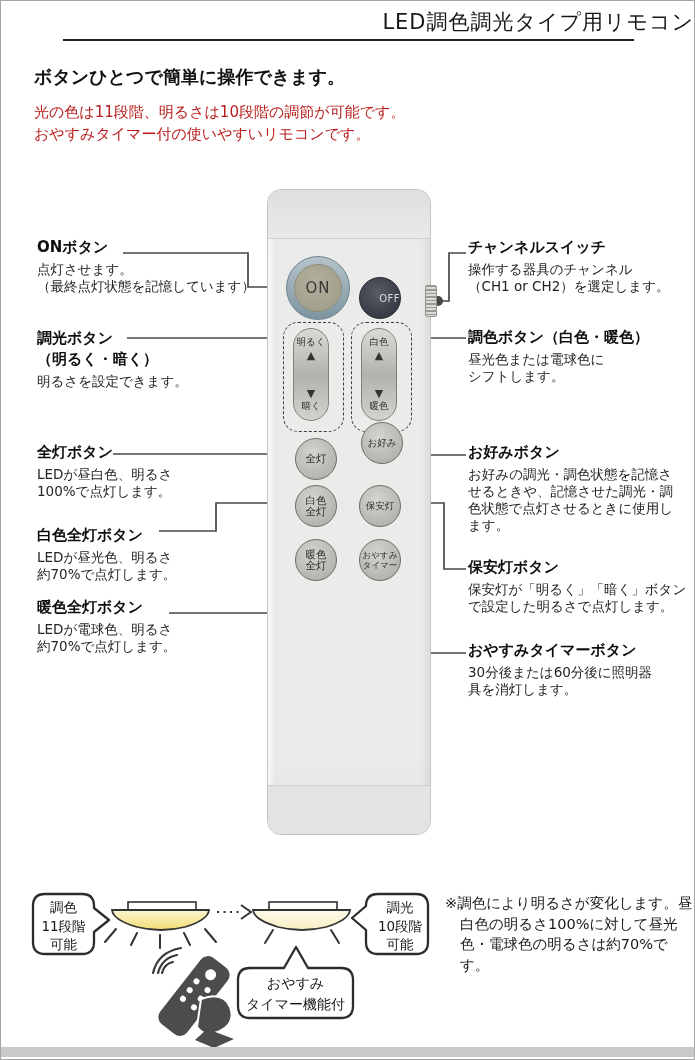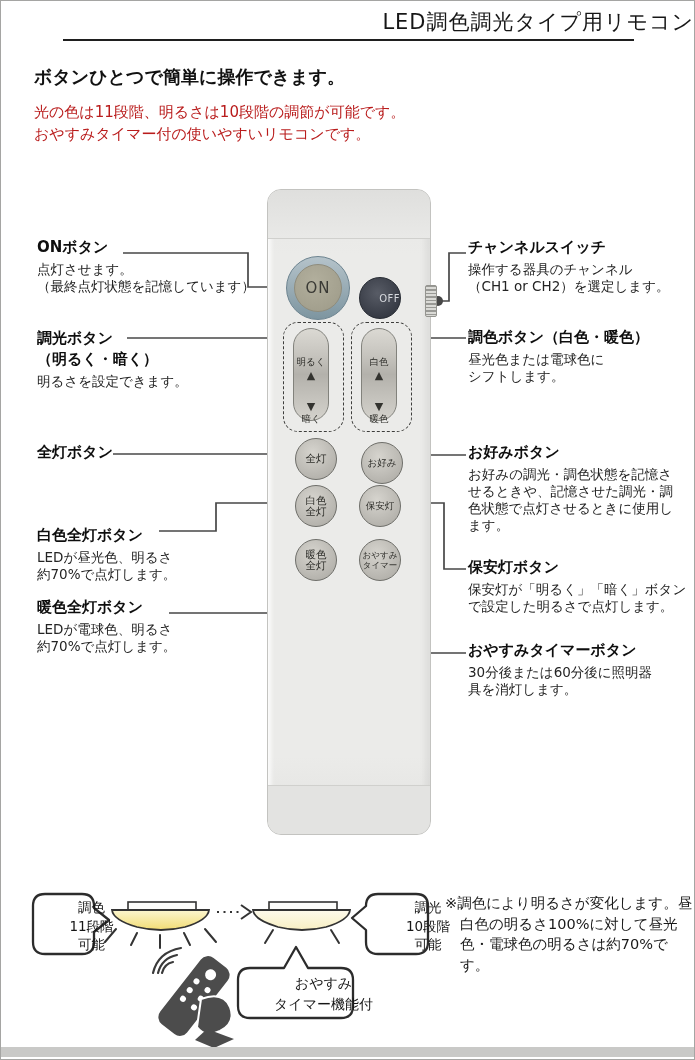--- a/index.html
+++ b/index.html
@@ -53,37 +53,37 @@
   }
   .dash-box{position:absolute;top:132px;width:59px;height:108px;border:1.6px dashed #3d3d3b;border-radius:15px;}
   .dash-box.l{left:15px;} .dash-box.r{left:83px;}
   .rocker{
     position:absolute;left:9px;top:5px;width:36px;height:93px;border-radius:19px;
     background:linear-gradient(180deg,#dbd9d3 0%,#c5c3bd 30%,#b3b1ab 50%,#c2c0ba 72%,#d4d2cc 100%);
     border:1px solid #82827c;
     display:flex;flex-direction:column;justify-content:space-between;align-items:center;
     padding:7px 0;box-sizing:border-box;
   }
-  .rocker .grp{display:flex;flex-direction:column;align-items:center;gap:1px;margin-top:20px;}
+  .rocker .grp{display:flex;flex-direction:column;align-items:center;gap:1px;}
   .rocker .lbl{font-size:9.5px;color:#2d2d29;}
   .rocker .tri{font-size:11px;line-height:11px;color:#33332f;}
   .rbtn{
     position:absolute;width:40px;height:40px;border-radius:50%;
     background:radial-gradient(circle at 42% 34%,#d6d4ce,#b4b2ac 76%,#a9a7a1);
     border:1px solid #6e6e69;
     display:flex;align-items:center;justify-content:center;text-align:center;
     font-size:10.5px;line-height:11.5px;color:#2c2c28;white-space:pre-line;
   }
   .rbtn.small{font-size:8.5px;line-height:10px;}
 
   
   .overlay{left:0;top:0;pointer-events:none;}
 
   
-  .bubble-text{position:absolute;text-align:center;font-size:13.5px;line-height:18.5px;white-space:pre-line;color:#161616;padding-left:28px;}
+  .bubble-text{position:absolute;text-align:center;font-size:13.5px;line-height:18.5px;white-space:pre-line;color:#161616;}
   .note-text{
     position:absolute;left:444px;top:892px;width:252px;font-size:14.5px;line-height:20.5px;
     white-space:pre-line;color:#191919;padding-left:15px;text-indent:-15px;box-sizing:border-box;
   }
   .bottom-strip{left:0;right:0;top:1046px;height:10px;background:#c9c9c7;}
 </style>
 </head>
 <body>
 
 <div class="page">
@@ -218,21 +218,21 @@
           <span class="tri">▲</span>
         </div>
         <div class="grp">
           <span class="tri">▼</span>
           <span class="lbl">暖色</span>
         </div>
       </div>
     </div>
 
     <div class="rbtn" style="left:27px;top:248px;">全灯</div>
-    <div class="rbtn" style="left:93px;top:252px;font-size:9.5px;">お好み</div>
+    <div class="rbtn" style="left:93px;top:232px;font-size:9.5px;">お好み</div>
     <div class="rbtn" style="left:27px;top:295px;">白色
 全灯</div>
     <div class="rbtn" style="left:91px;top:295px;font-size:9.5px;">保安灯</div>
     <div class="rbtn" style="left:27px;top:349px;">暖色
 全灯</div>
     <div class="rbtn small" style="left:91px;top:349px;">おやすみ
 タイマー</div>
   </div>
 
   <div class="callout" style="left:36px;top:236px;">
@@ -240,20 +240,22 @@
     <div class="d">点灯させます。
 （最終点灯状態を記憶しています）</div>
   </div>
   <div class="callout" style="left:36px;top:327px;">
     <div class="t">調光ボタン
 （明るく・暗く）</div>
     <div class="d">明るさを設定できます。</div>
   </div>
   <div class="callout" style="left:36px;top:441px;">
     <div class="t">全灯ボタン</div>
+    <div class="d">LEDが昼白色、明るさ
+100%で点灯します。</div>
   </div>
   <div class="callout" style="left:36px;top:524px;">
     <div class="t">白色全灯ボタン</div>
     <div class="d">LEDが昼光色、明るさ
 約70%で点灯します。</div>
   </div>
   <div class="callout" style="left:36px;top:596px;">
     <div class="t">暖色全灯ボタン</div>
     <div class="d">LEDが電球色、明るさ
 約70%で点灯します。</div>

